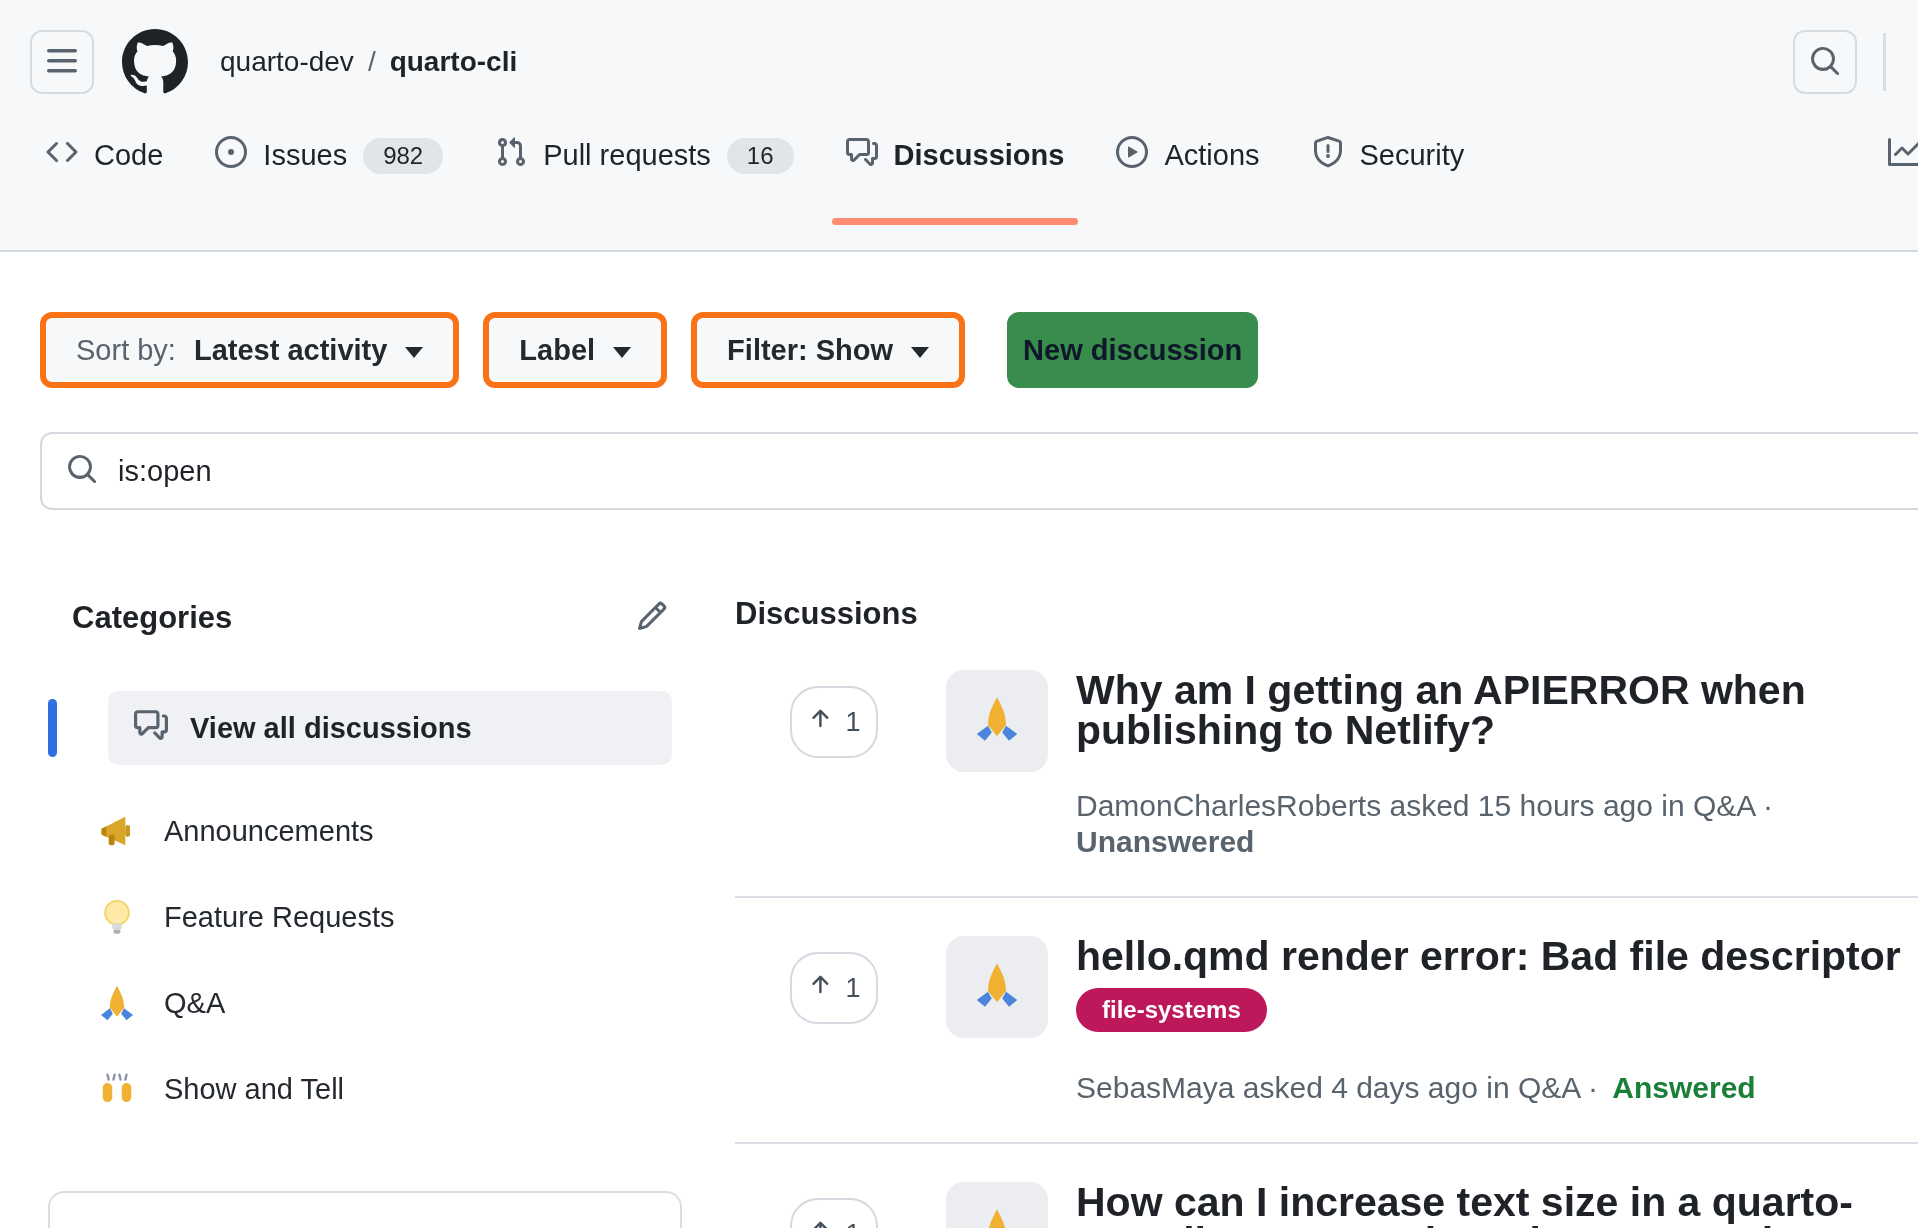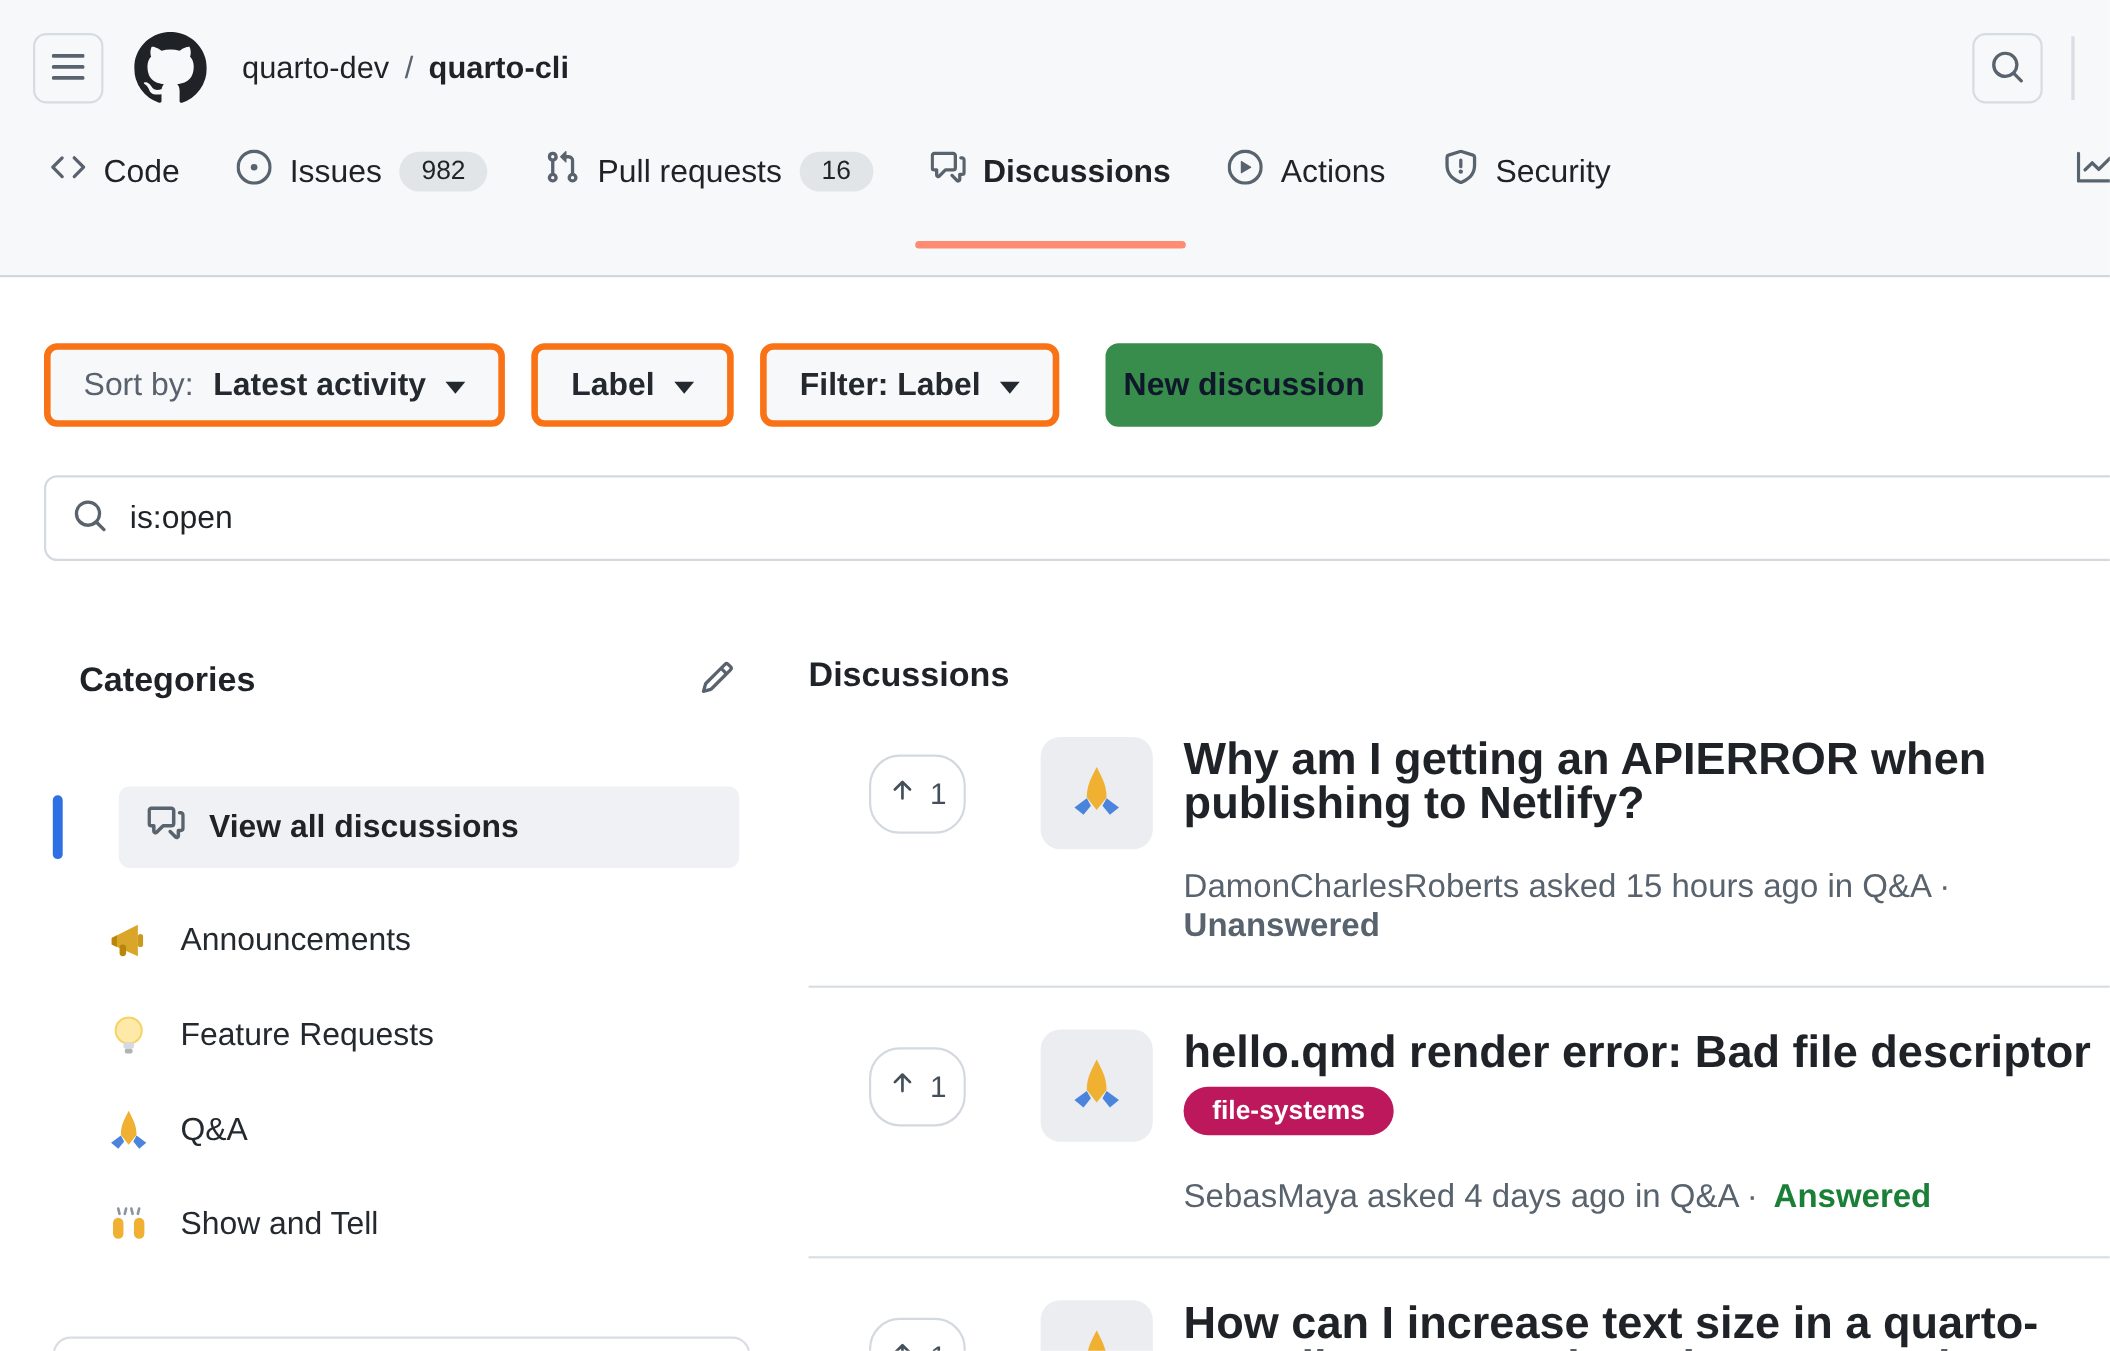--- a/index.html
+++ b/index.html
@@ -51,21 +51,21 @@
   .search-box input { border:none; outline:none; background:transparent; font:inherit;
     font-size:29px; color:#1f2328; width:1800px; }
 
   
   .columns { display:flex; margin-top:86px; }
   .sidebar { width:650px; flex-shrink:0; }
   .cat-header { display:flex; justify-content:space-between; align-items:center; width:632px; padding-left:32px; }
   .section-title { font-size:31px; font-weight:700; }
   .pencil-btn { background:none; border:none; cursor:pointer; padding:4px; }
 
-  .selected-row { position:relative; margin-top:76px; height:74px; }
+  .selected-row { position:relative; margin-top:52px; height:74px; }
   .sel-bar { position:absolute; left:8px; top:8px; width:9px; height:58px; border-radius:5px; background:#2f6fe4; }
   .sel-box { margin-left:68px; width:564px; height:74px; background:#eff1f4; border-radius:10px;
     display:flex; align-items:center; gap:22px; padding:0 26px; font-size:29px; font-weight:700; cursor:pointer; }
 
   .cat-item { display:flex; align-items:center; gap:28px; padding-left:58px; margin-top:46px;
     font-size:29px; color:#24292f; cursor:pointer; height:40px; }
   .cat-emoji { width:38px; height:38px; flex-shrink:0; }
 
   .helpful-card { margin-top:82px; margin-left:8px; width:634px; height:220px;
     border:2px solid #d8dee4; border-radius:16px; padding:50px 0 0 46px; }
@@ -184,21 +184,21 @@
     <button class="btn">
       <span class="muted">Sort by:</span>
       <span class="strong">Latest activity</span>
       <span class="caret"></span>
     </button>
     <button class="btn">
       <span class="strong">Label</span>
       <span class="caret"></span>
     </button>
     <button class="btn">
-      <span class="strong">Filter: Label</span>
+      <span class="strong">Filter: Show</span>
       <span class="caret"></span>
     </button>
     <button class="btn-primary">
       <span>New discussion</span>
     </button>
   </div>
 
   <div class="search-box">
     <span>
       <svg width="32" height="32" viewBox="0 0 16 16">

